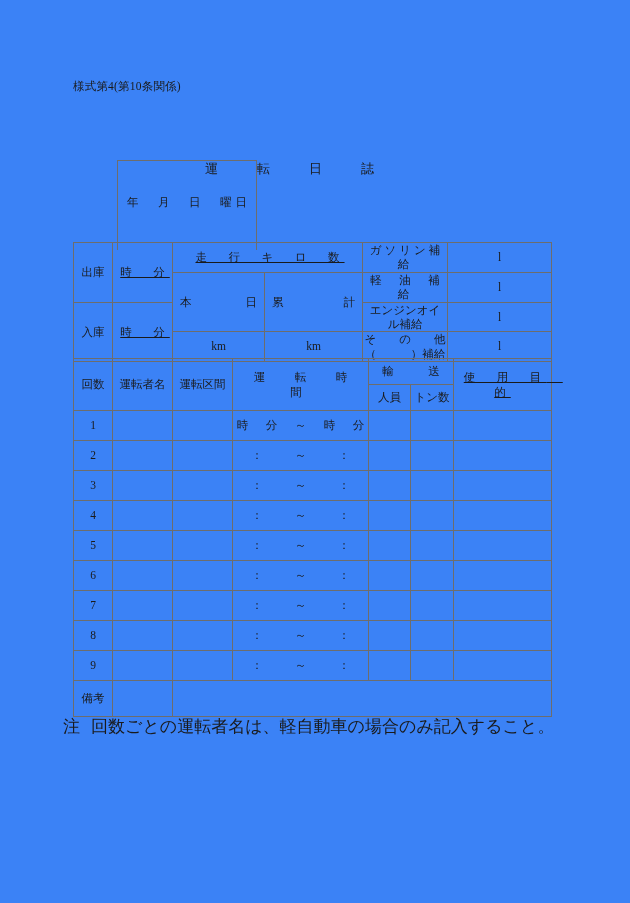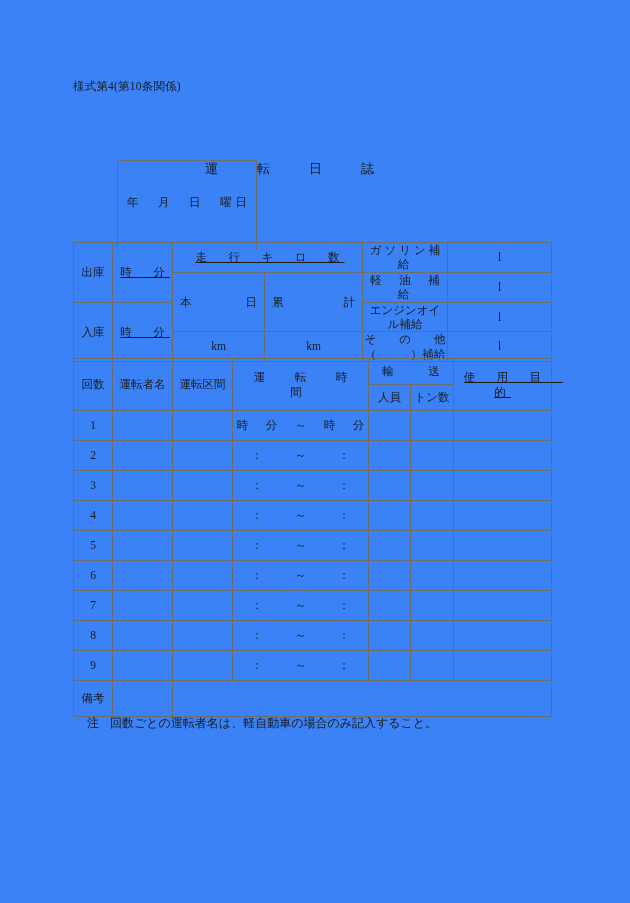--- a/index.html
+++ b/index.html
@@ -94,23 +94,23 @@
   .two-line { line-height: 1.3; }
   .spread-between {
     display: flex;
     justify-content: space-between;
     padding: 0 7px;
   }
   .blank { }
   
   .footnote {
     position: absolute;
-    left: 87px;
+    left: 63px;
     top: 715px;
-    font-size: 12px;
+    font-size: 17px;
     white-space: nowrap;
   }
   .footnote .note-mark { margin-right: 11px; }
 </style>
 </head>
 <body>
 
 <div class="page">
 
   <div class="form-no">様式第4(第10条関係)</div>

